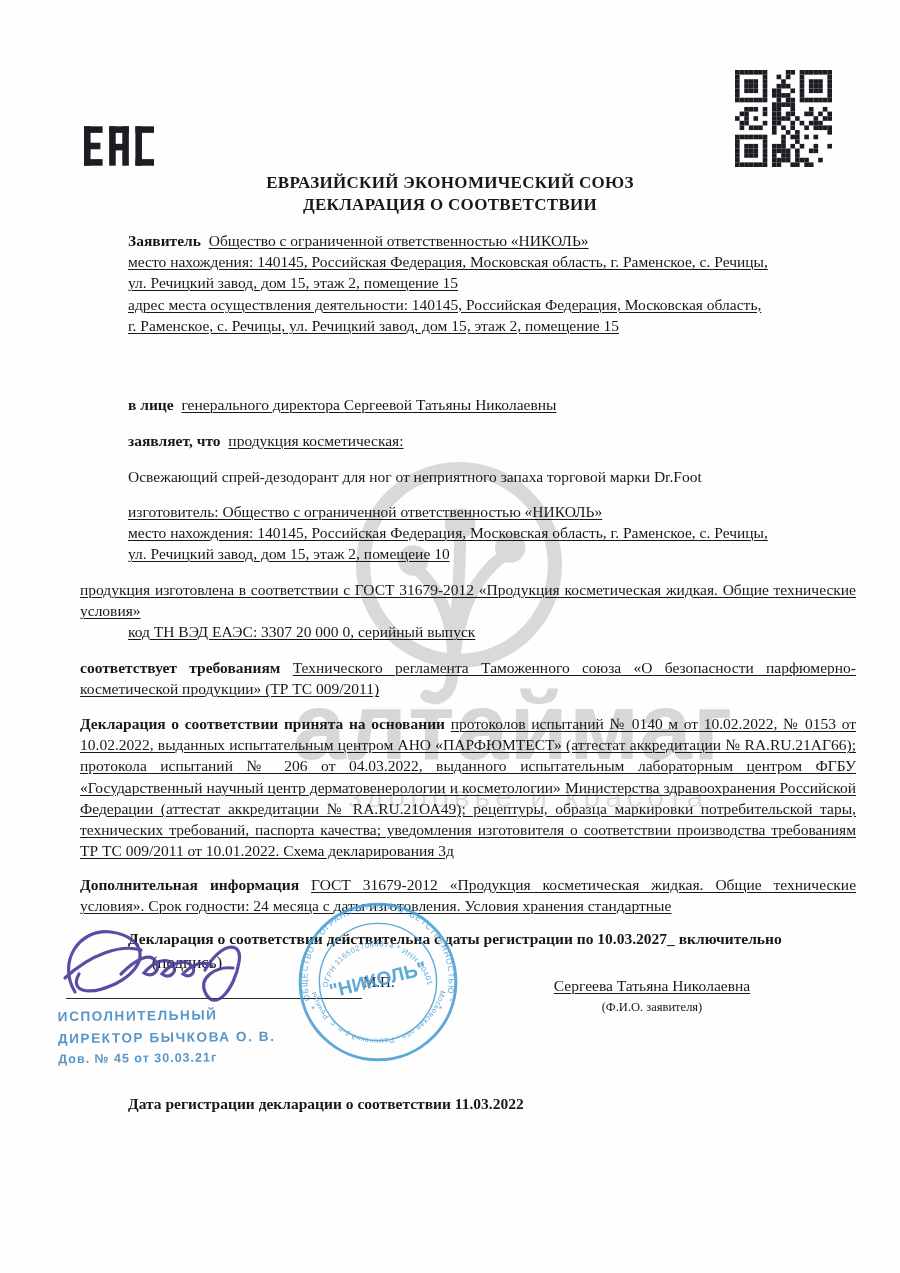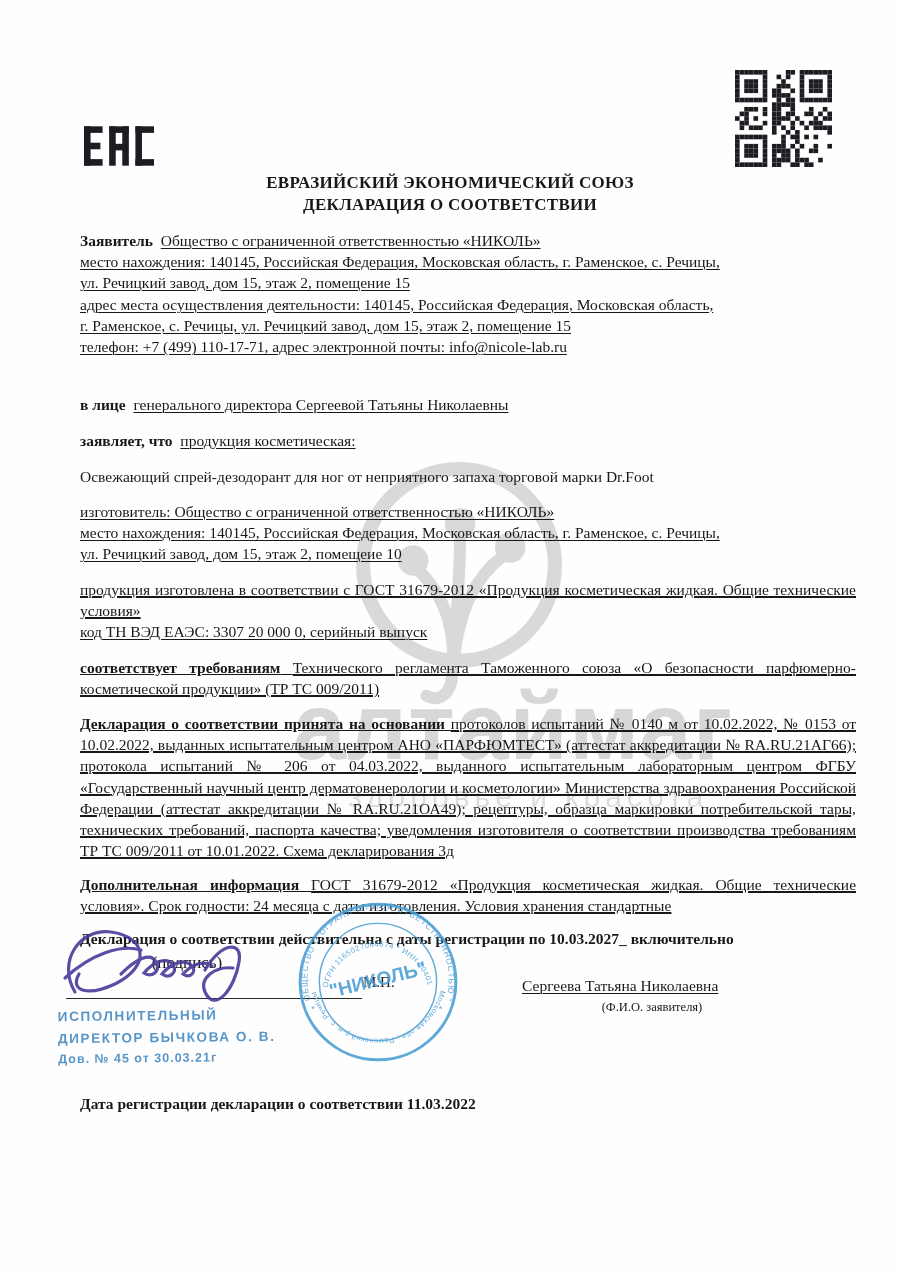--- a/index.html
+++ b/index.html
@@ -1,39 +1,39 @@
 <!DOCTYPE html>
 <html lang="ru"><head>
 <meta charset="utf-8">
 <style>
   html,body{margin:0;padding:0;background:#ffffff;}
   .page{position:relative;width:900px;height:1273px;background:#fefefe;overflow:hidden;
         font-family:"Liberation Serif", serif;color:#181818;}
   .para{position:absolute;left:80px;width:776px;font-size:15.5px;line-height:21.2px;}
   .b{font-weight:bold;}
   .u{text-decoration:underline;text-decoration-thickness:1px;text-underline-offset:2px;}
-  .nowrap{white-space:nowrap;}
-  .just{text-align:justify;text-decoration:underline;}
+  .nowrap{white-space:nowrap;margin-left:48px;}
+  .just{text-align:justify;}
   .title{position:absolute;left:0;width:100%;text-align:center;font-weight:bold;
          font-size:17px;line-height:21.5px;letter-spacing:.3px;}
   
   .wm-brand{position:absolute;left:293px;top:676px;font-family:"Liberation Sans",sans-serif;
             font-weight:bold;font-size:95px;line-height:100px;letter-spacing:1px;
             color:rgba(158,158,158,.40);z-index:0;white-space:nowrap;}
   .wm-tagline{position:absolute;left:348px;top:780px;font-family:"Liberation Sans",sans-serif;
             font-weight:normal;font-size:30px;letter-spacing:5px;color:rgba(168,168,168,.38);
             z-index:0;white-space:nowrap;}
   .wm-logo{position:absolute;left:350px;top:458px;z-index:0;opacity:.38;}
   .para,.title,.reg{z-index:2;}
   
   .sig-line{position:absolute;left:66px;top:998px;width:296px;border-top:1.6px solid #2a2a2a;z-index:2;}
   .sig-caption{position:absolute;left:112px;top:953px;width:150px;text-align:center;
                font-size:17px;z-index:2;}
   .mp-label{position:absolute;left:363px;top:974px;font-size:15px;z-index:2;}
-  .signer-name{position:absolute;left:522px;top:977px;width:260px;
+  .signer-name{position:absolute;left:522px;top:977px;width:260px;text-align:center;
                font-size:15.5px;z-index:2;}
   .signer-caption{position:absolute;left:522px;top:1000px;width:260px;text-align:center;
                font-size:12.5px;z-index:2;}
   .exec-stamp{position:absolute;left:58px;top:1005px;font-family:"Liberation Sans",sans-serif;
               font-weight:bold;font-size:13.5px;line-height:21.5px;letter-spacing:1.6px;
               color:rgba(58,130,190,.85);z-index:3;transform:rotate(-.6deg);white-space:nowrap;}
   .exec-stamp .l3{font-size:12.5px;letter-spacing:1px;}
   .sig-svg{position:absolute;left:55px;top:916px;z-index:3;}
   .round-stamp{position:absolute;left:287px;top:891px;z-index:3;opacity:.88;}
   .qr{position:absolute;left:735px;top:70px;z-index:2;}
@@ -301,21 +301,20 @@
 
   <div class="title" style="top:172px">ЕВРАЗИЙСКИЙ ЭКОНОМИЧЕСКИЙ СОЮЗ</div>
   <div class="title" style="top:194px">ДЕКЛАРАЦИЯ О СООТВЕТСТВИИ</div>
 
   <div class="para" style="top:230px">
     <div class="nowrap"><span class="b">Заявитель</span>&nbsp; <span class="u">Общество с ограниченной ответственностью «НИКОЛЬ»</span></div>
     <div class="nowrap u">место нахождения: 140145, Российская Федерация, Московская область, г. Раменское, с. Речицы,</div>
     <div class="nowrap u">ул. Речицкий завод, дом 15, этаж 2, помещение 15</div>
     <div class="nowrap u">адрес места осуществления деятельности: 140145, Российская Федерация, Московская область,</div>
     <div class="nowrap u">г. Раменское, с. Речицы, ул. Речицкий завод, дом 15, этаж 2, помещение 15</div>
-    <div class="nowrap u">телефон: +7 (499) 110-17-71,  адрес электронной почты: info@nicole-lab.ru</div>
   </div>
 
   <div class="para nowrap" style="top:394px">
     <span class="b">в лице</span>&nbsp; <span class="u">генерального директора Сергеевой Татьяны Николаевны</span>
   </div>
 
   <div class="para nowrap" style="top:466px">Освежающий спрей-дезодорант для ног от неприятного запаха торговой марки Dr.Foot</div>
 
   <div class="para nowrap" style="top:430px">
     <span class="b">заявляет, что</span>&nbsp; <span class="u">продукция косметическая:</span>

